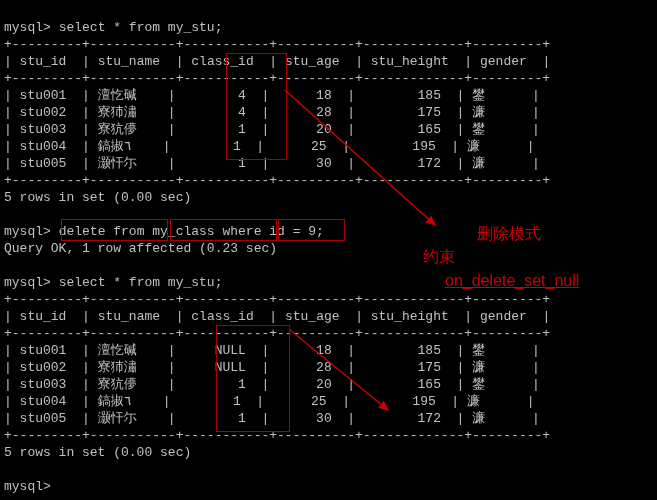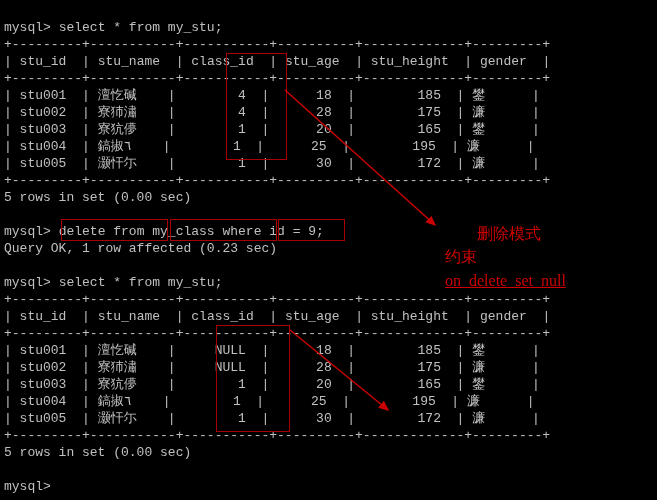--- a/index.html
+++ b/index.html
@@ -63,14 +63,14 @@
   <defs>
     <marker id="ah" markerWidth="8" markerHeight="8" refX="6" refY="3" orient="auto">
       <path d="M0,0 L7,3 L0,6 Z" fill="#c00"></path>
     </marker>
   </defs>
   <line x1="285" y1="90" x2="435" y2="225" stroke="#c00" stroke-width="1.5" marker-end="url(#ah)"></line>
   <line x1="290" y1="330" x2="388" y2="410" stroke="#c00" stroke-width="1.5" marker-end="url(#ah)"></line>
 </svg>
 
 <div class="label" style="left:445px; top:224px;margin-left:32px;">删除模式</div>
-<div class="label" style="left:445px; top:247px;">约束</div>
-<div class="label" style="left:445px; top:271px; font-family:Liberation Serif, serif; text-decoration:underline;">on_delete_set_null</div>
+<div class="label" style="left:423px; top:247px;">约束</div>
+<div class="label" style="left:445px; top:271px; font-family:Liberation Sans, sans-serif; text-decoration:underline;">on_delete_set_null</div>
 
 </body></html>

